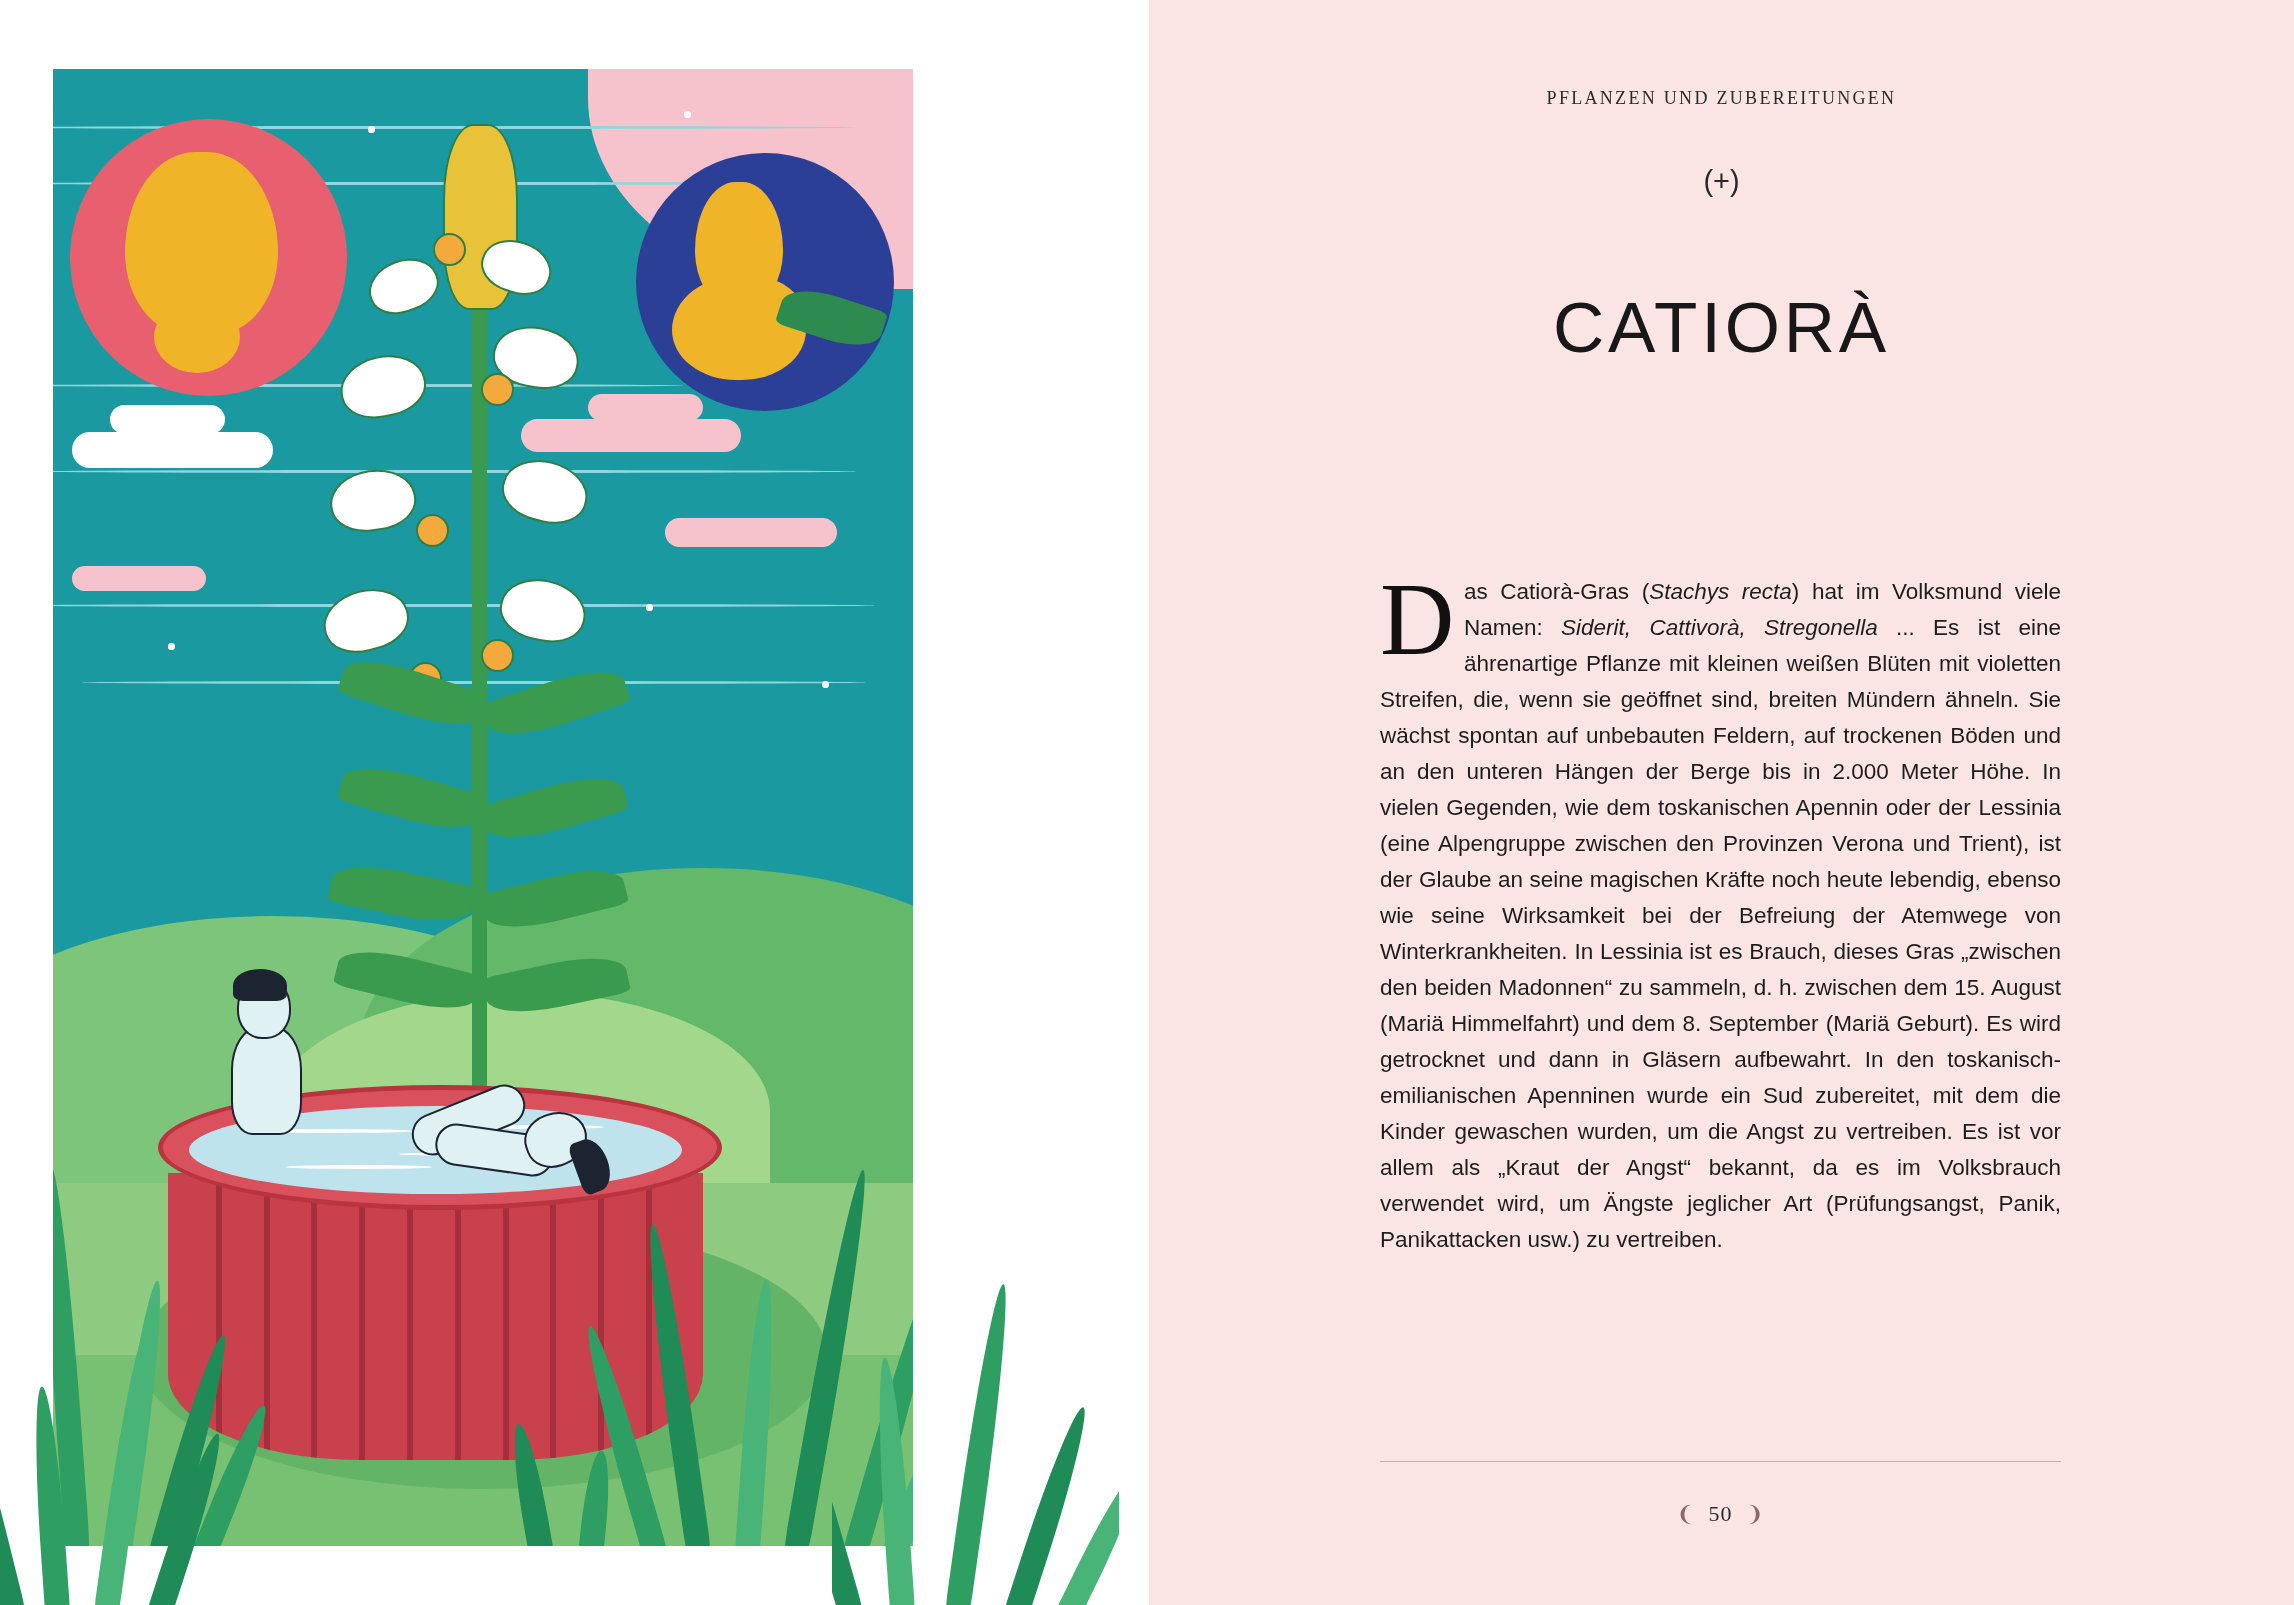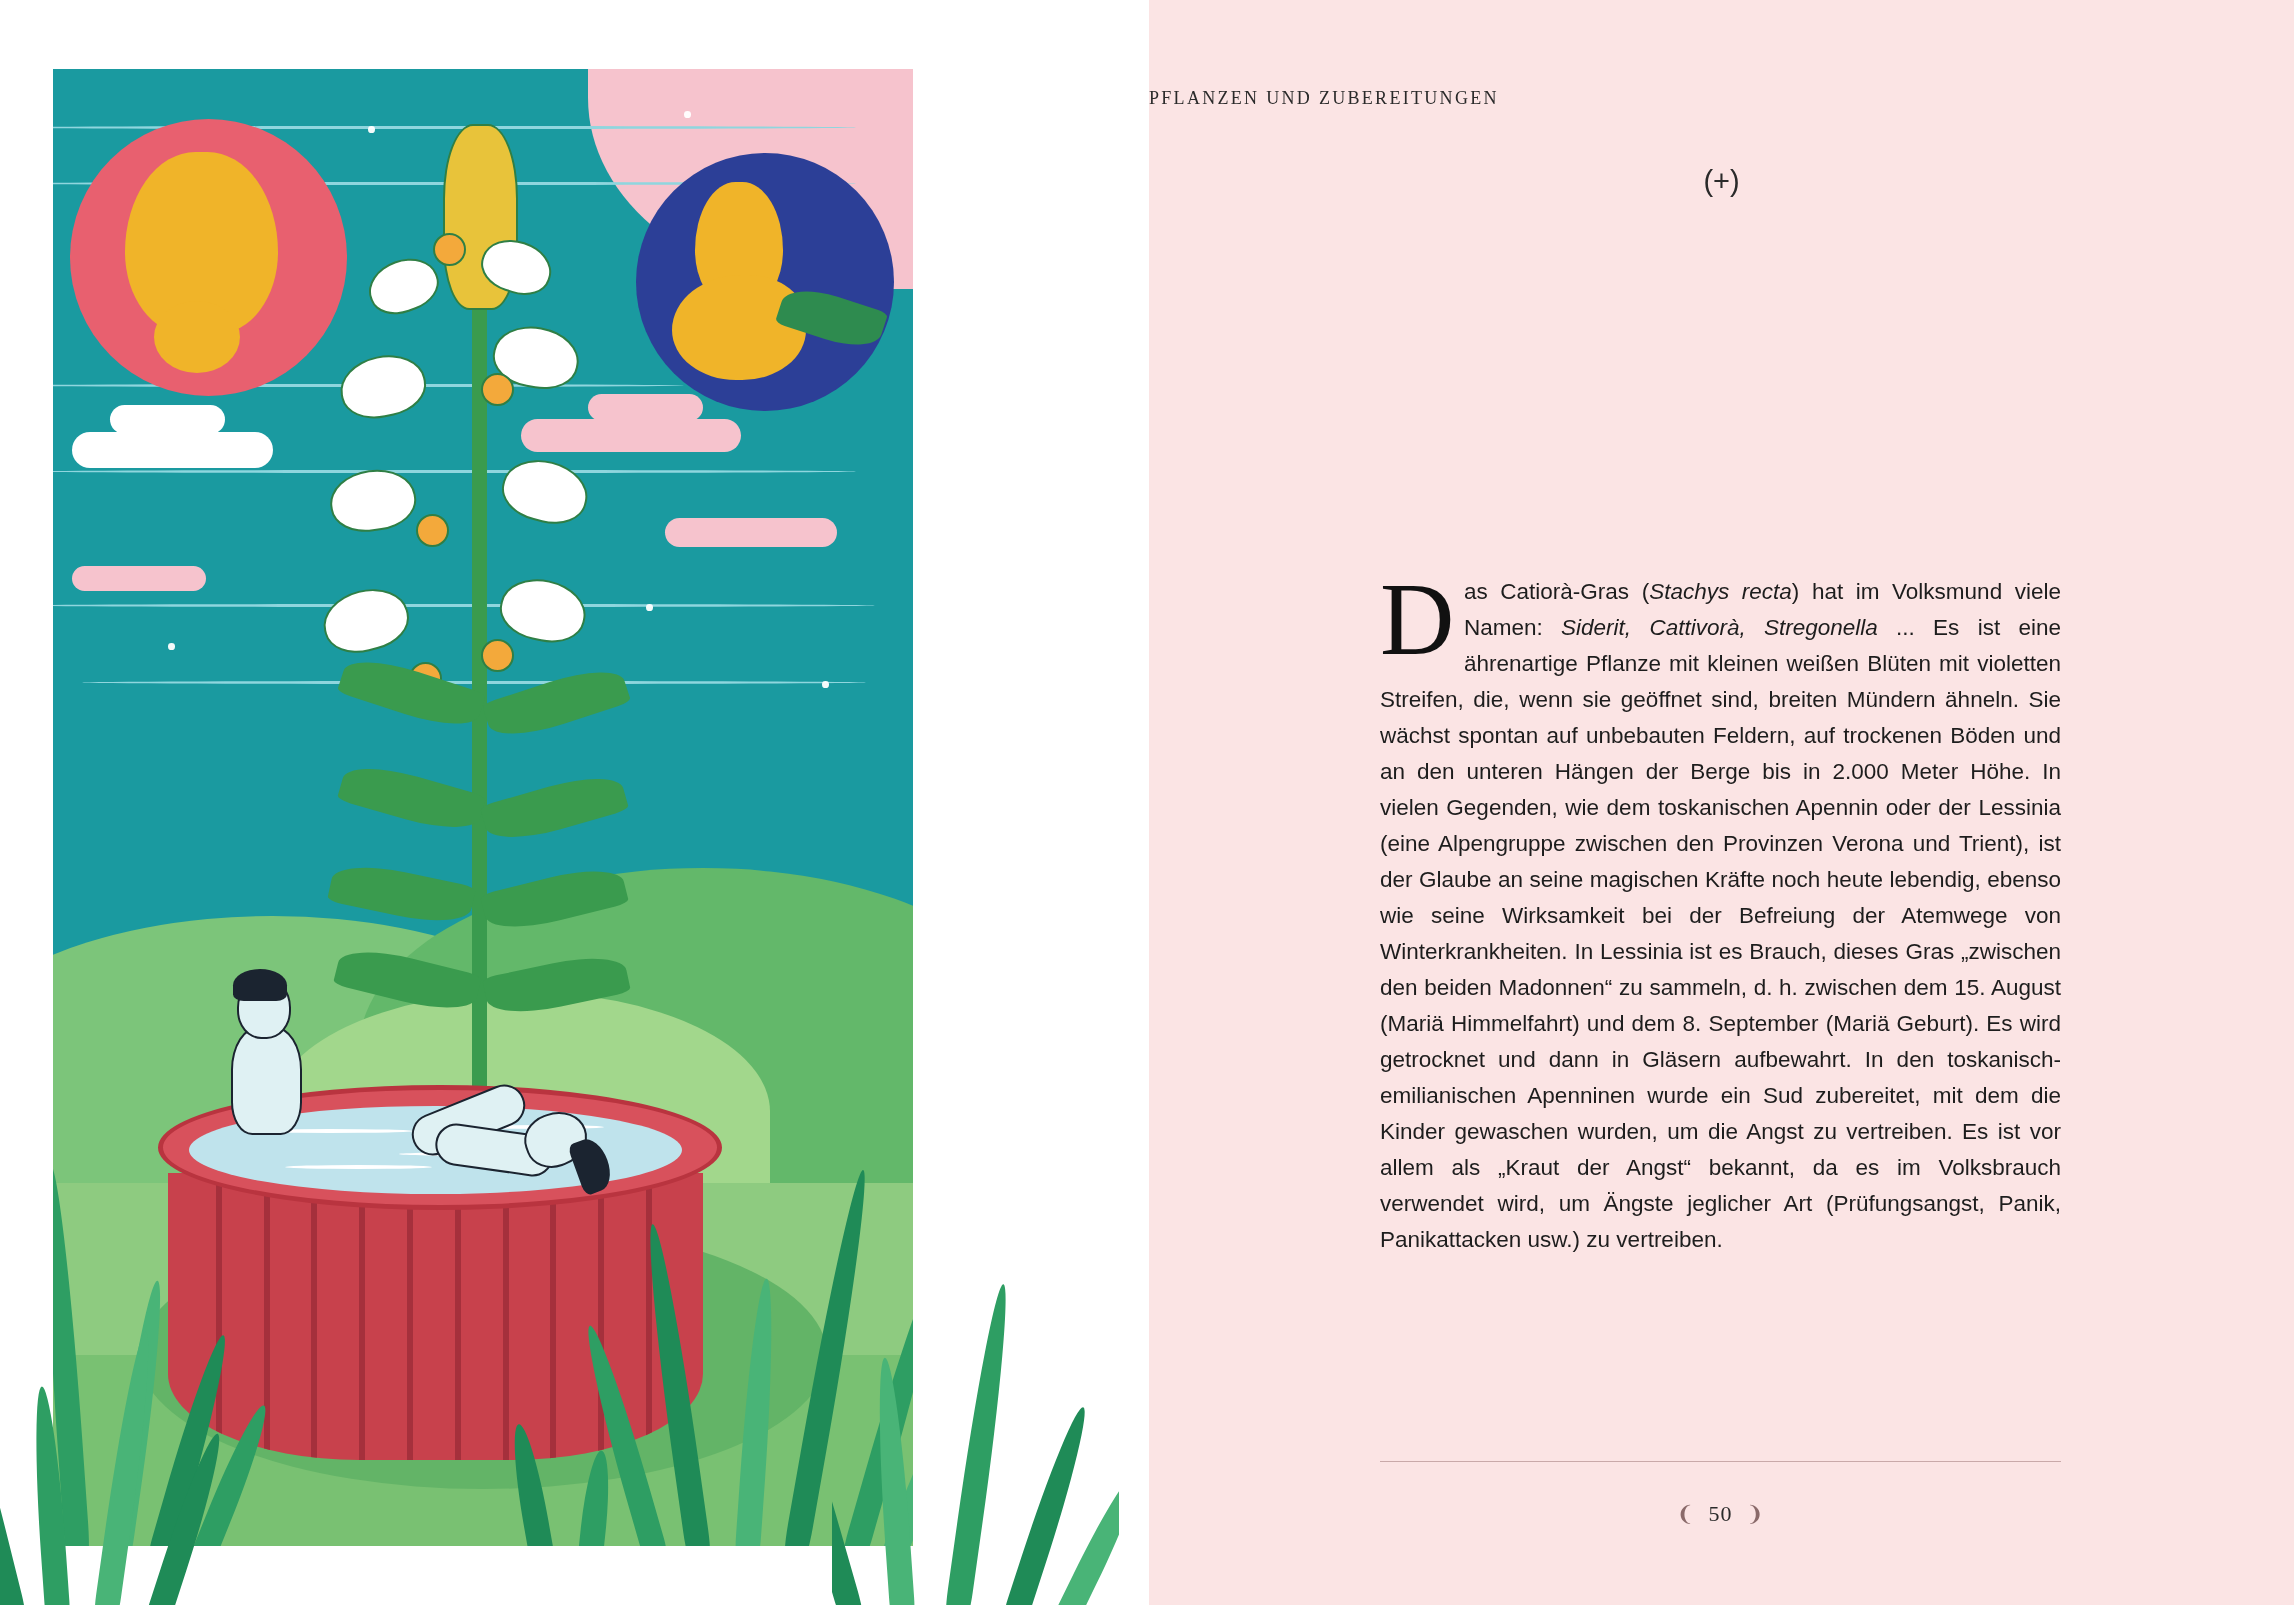--- a/index.html
+++ b/index.html
@@ -247,21 +247,21 @@
   .page-right {
     position: relative;
     width: 1145px;
     height: 1606px;
     background: #fbe4e4;
   }
   .running-head {
     position: absolute;
     top: 88px;
     left: 0; right: 0;
-    text-align: left;
+    text-align: center;
     font-family: "Liberation Serif", serif;
     font-size: 18px;
     letter-spacing: 2.3px;
     color: #2a2a2a;
     font-variant: small-caps;
     text-transform: uppercase;
   }
   .ornament {
     position: absolute;
     top: 167px;
@@ -464,20 +464,21 @@
       <div class="blade light" style="left:218px; height:172px; transform:rotate(26deg);"></div>
     </div>
   </div>
 
   <div class="page-right">
 
     <div class="running-head">Pflanzen und Zubereitungen</div>
 
     <div class="ornament">(+)</div>
 
+    <h1 class="chapter-title">CATIORÀ</h1>
 
     <div class="bodytext">
       <span class="dropcap">D</span><span>as Catiorà-Gras (</span><i>Stachys recta</i><span>) hat im Volksmund viele Namen: </span><i>Siderit, Cattivorà, Stregonella</i><span> ... Es ist eine ährenartige Pflanze mit kleinen weißen Blüten mit violetten Streifen, die, wenn sie geöffnet sind, breiten Mündern ähneln. Sie wächst spontan auf unbebauten Feldern, auf trockenen Böden und an den unteren Hängen der Berge bis in 2.000 Meter Höhe. In vielen Gegenden, wie dem toskanischen Apennin oder der Lessinia (eine Alpengruppe zwischen den Provinzen Verona und Trient), ist der Glaube an seine magischen Kräfte noch heute lebendig, ebenso wie seine Wirksamkeit bei der Befreiung der Atemwege von Winterkrankheiten. In Lessinia ist es Brauch, dieses Gras „zwischen den beiden Madonnen“ zu sammeln, d. h. zwischen dem 15. August (Mariä Himmelfahrt) und dem 8. September (Mariä Geburt). Es wird getrocknet und dann in Gläsern aufbewahrt. In den toskanisch-emilianischen Apenninen wurde ein Sud zubereitet, mit dem die Kinder gewaschen wurden, um die Angst zu vertreiben. Es ist vor allem als „Kraut der Angst“ bekannt, da es im Volksbrauch verwendet wird, um Ängste jeglicher Art (Prüfungsangst, Panik, Panikattacken usw.) zu vertreiben.</span>
     </div>
 
     <div class="rule"></div>
 
     <div class="folio">
       <span class="paren">❨</span><span>50</span><span class="paren">❩</span>
     </div>

